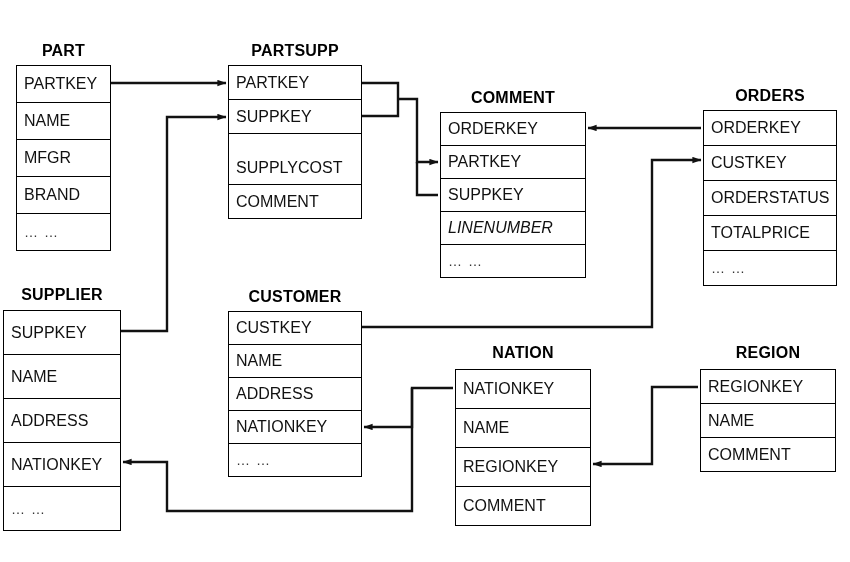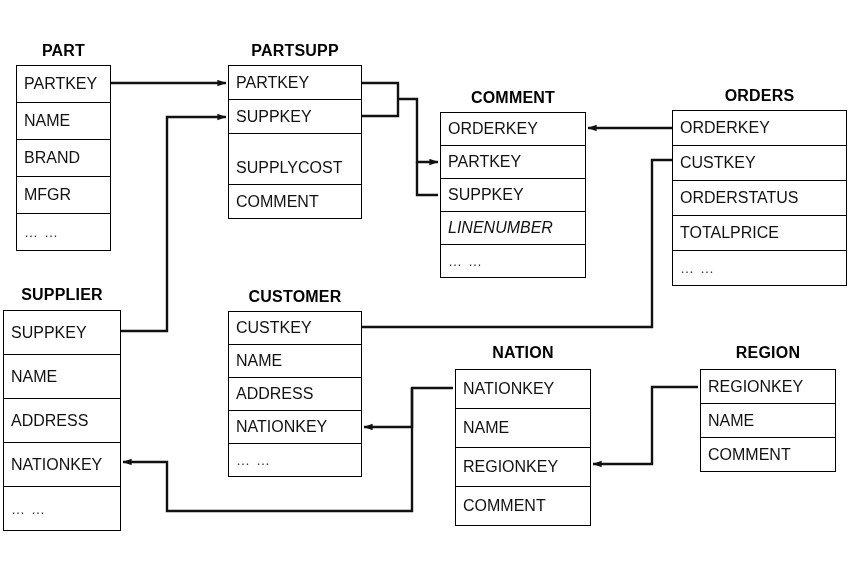--- a/index.html
+++ b/index.html
@@ -66,22 +66,22 @@
         <polyline points="698,387 652,387 652,464 593,464" fill="none" stroke="#111111" stroke-width="2.4" stroke-linecap="butt" stroke-linejoin="miter" marker-end="url(#arw)"></polyline>
       </g>
   </svg>
 
   <div id="tables-layer">
       <div class="table-box" style="left: 16px; top: 42px; width: 95px; height: 208px;">
         <div class="tbl-title" style="top: 0px;">PART</div>
         <div class="tbl-grid" style="top: 23px;">
           <div class="tbl-row" style="height: 37px;">PARTKEY</div>
           <div class="tbl-row" style="height: 37px;">NAME</div>
+          <div class="tbl-row" style="height: 37px;">MFGR</div>
           <div class="tbl-row" style="height: 37px;">BRAND</div>
-          <div class="tbl-row" style="height: 37px;">MFGR</div>
           <div class="tbl-row ellipsis" style="height: 37px;">… …</div>
         </div>
       </div>
       <div class="table-box" style="left: 228px; top: 42px; width: 134px; height: 193px; padding-left: 48px;">
         <div class="tbl-title" style="top: 0px;">PARTSUPP</div>
         <div class="tbl-grid" style="top: 23px;">
           <div class="tbl-row" style="height: 34px;">PARTKEY</div>
           <div class="tbl-row" style="height: 34px;">SUPPKEY</div>
           <div class="tbl-row" style="height: 34px; margin-top: 17px;">SUPPLYCOST</div>
           <div class="tbl-row" style="height: 34px;">COMMENT</div>
@@ -90,21 +90,21 @@
       <div class="table-box" style="left: 440px; top: 89px; width: 146px; height: 221px;">
         <div class="tbl-title" style="top: 0px;">COMMENT</div>
         <div class="tbl-grid" style="top: 23px;">
           <div class="tbl-row" style="height: 33px;">ORDERKEY</div>
           <div class="tbl-row" style="height: 33px;">PARTKEY</div>
           <div class="tbl-row" style="height: 33px;">SUPPKEY</div>
           <div class="tbl-row" style="height: 33px; font-style: italic;">LINENUMBER</div>
           <div class="tbl-row ellipsis" style="height: 33px;">… …</div>
         </div>
       </div>
-      <div class="table-box" style="left: 672px; top: 87px; width: 175px; height: 233px;">
+      <div class="table-box" style="left: 703px; top: 87px; width: 134px; height: 233px;">
         <div class="tbl-title" style="top: 0px;">ORDERS</div>
         <div class="tbl-grid" style="top: 23px;">
           <div class="tbl-row" style="height: 35px;">ORDERKEY</div>
           <div class="tbl-row" style="height: 35px;">CUSTKEY</div>
           <div class="tbl-row" style="height: 35px;">ORDERSTATUS</div>
           <div class="tbl-row" style="height: 35px;">TOTALPRICE</div>
           <div class="tbl-row ellipsis" style="height: 35px;">… …</div>
         </div>
       </div>
       <div class="table-box" style="left: 3px; top: 286px; width: 118px; height: 244px;">

